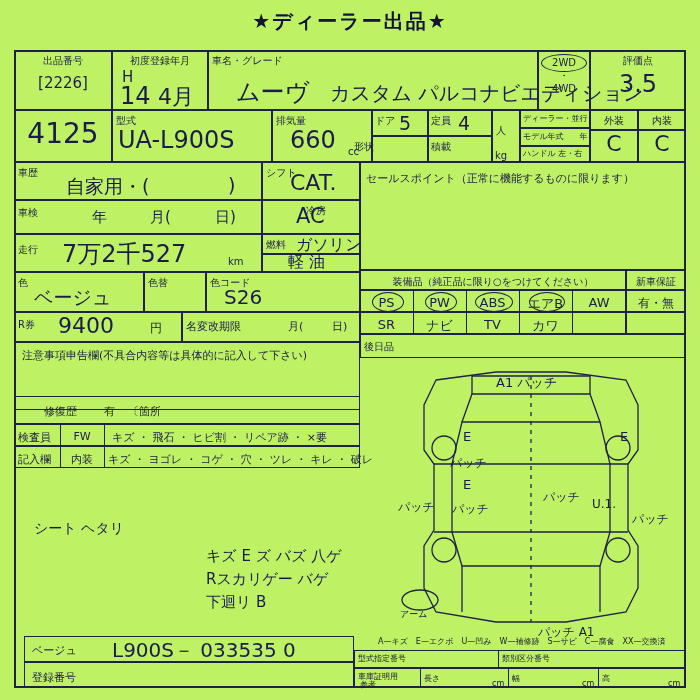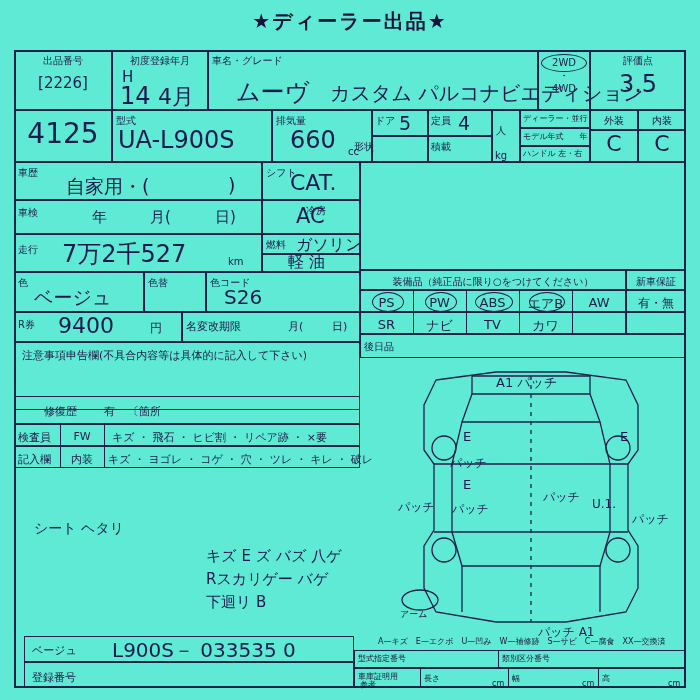--- a/index.html
+++ b/index.html
@@ -1,17 +1,17 @@
 <!DOCTYPE html>
 <html><head>
 <meta charset="utf-8">
 <style>
   html,body{margin:0;padding:0;}
   body{width:700px;height:700px;background:#eceae6;font-family:"DejaVu Sans","Liberation Sans",sans-serif;color:#1a1a3a;}
-  #sheet{position:relative;width:700px;height:700px;background:#5eead4;}
+  #sheet{position:relative;width:700px;height:700px;background:#bef264;}
   .hdr{position:absolute;left:0;top:8px;width:700px;text-align:center;font-size:20px;font-weight:bold;letter-spacing:2px;color:#12123c;}
   .box{position:absolute;border:1px solid #20204a;box-sizing:border-box;}
   .lbl{position:absolute;font-size:10px;color:#20204a;white-space:nowrap;}
   .hand{position:absolute;font-family:"DejaVu Sans","Liberation Sans",sans-serif;color:#1b1b4e;white-space:nowrap;}
   .hw-s{font-size:15px;}
   .hw-xs{font-size:12px;}
   .ctr{text-align:center;}
   .vline{position:absolute;width:0;border-left:1px solid #20204a;}
   .thick{border-width:2px;}
   .circ{position:absolute;border:1.5px solid #20204a;border-radius:50%;}
@@ -99,20 +99,21 @@
   <div class="box" style="left:14px;top:162px;width:248px;height:38px;"></div>
   <div class="lbl" style="left:18px;top:166px;">車歴</div>
   <div class="hand hw-s" style="left:66px;top:174px;font-size:19px;">自家用・(</div>
   <div class="hand hw-s" style="left:228px;top:174px;font-size:19px;">)</div>
 
   <div class="box" style="left:262px;top:162px;width:98px;height:38px;"></div>
   <div class="lbl" style="left:266px;top:166px;">シフト</div>
   <div class="hand" style="left:290px;top:170px;font-size:22px;">CAT.</div>
 
   <div class="box" style="left:360px;top:162px;width:326px;height:108px;"></div>
+  <div class="lbl" style="left:366px;top:171px;font-size:11px;">セールスポイント（正常に機能するものに限ります）</div>
 
   <div class="box" style="left:14px;top:200px;width:248px;height:34px;"></div>
   <div class="lbl" style="left:18px;top:206px;">車検</div>
   <div class="hand hw-s" style="left:92px;top:208px;">年</div>
   <div class="hand hw-s" style="left:150px;top:208px;">月(</div>
   <div class="hand hw-s" style="left:215px;top:208px;">日)</div>
 
   <div class="box" style="left:262px;top:200px;width:98px;height:34px;"></div>
   <div class="lbl" style="left:266px;top:204px;margin-left:40px;">冷房</div>
   <div class="hand" style="left:296px;top:204px;font-size:21px;">AC</div>

